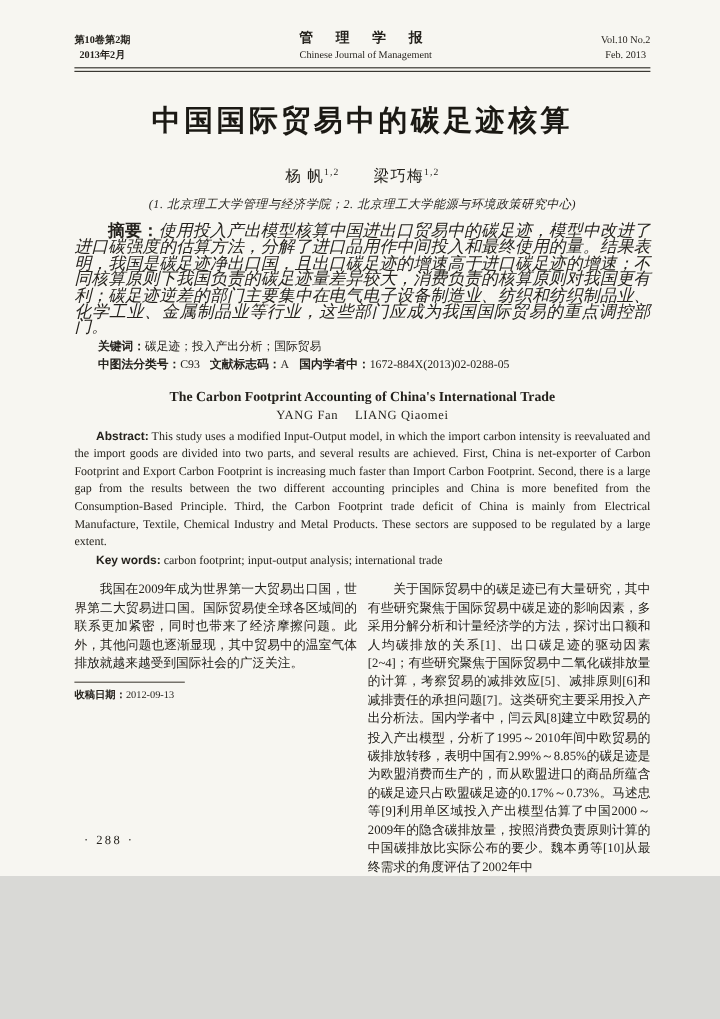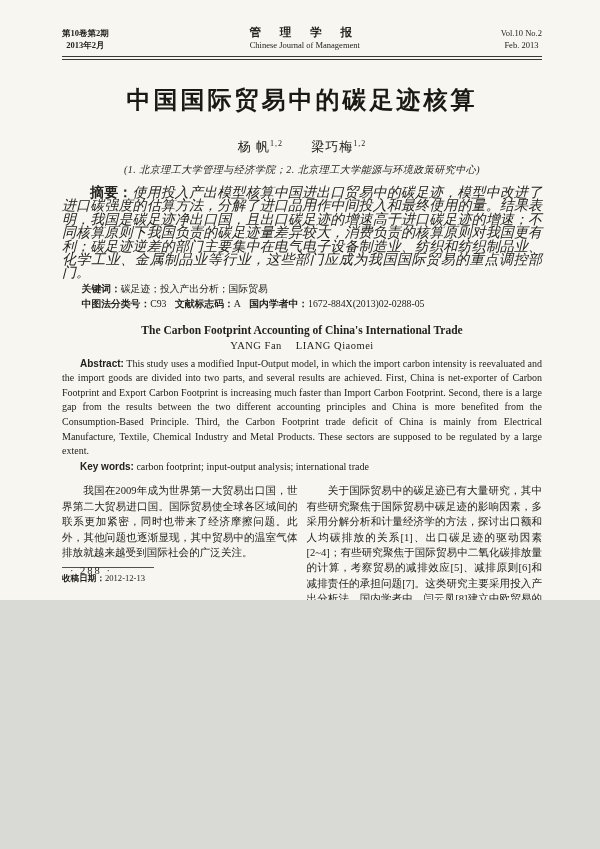--- a/index.html
+++ b/index.html
@@ -1,18 +1,18 @@
 <!DOCTYPE html>
 <html><head>
 <meta charset="utf-8">
 <style>
   html,body{margin:0;padding:0;background:#d9d9d6;}
   .page{
     position:relative;
-    width:600px;height:600px;
+    width:600px;height:730px;
     margin:0 auto;
     background:#f7f6f1;
     color:#25221d;
     box-sizing:border-box;
     padding:26px 58px 0 62px;
     overflow:hidden;
     font-family:"Liberation Serif","DejaVu Serif",serif;
   }
   
   .jheader{display:flex;justify-content:space-between;align-items:center;}
@@ -108,21 +108,21 @@
   <div class="kw-en">
     <span class="blabel">Key words:</span> <span>carbon footprint; input-output analysis; international trade</span>
   </div>
 
   <div class="columns">
     <div class="col">
       <p>我国在2009年成为世界第一大贸易出口国，世界第二大贸易进口国。国际贸易使全球各区域间的联系更加紧密，同时也带来了经济摩擦问题。此外，其他问题也逐渐显现，其中贸易中的温室气体排放就越来越受到国际社会的广泛关注。</p>
       <div class="fnblock">
         <div class="fn-rule"></div>
         <div class="fn">
-          <span class="blabel">收稿日期：</span><span>2012-12-13</span>
+          <span class="blabel">收稿日期：</span><span>2012-09-13</span>
         </div>
       </div>
     </div>
     <div class="col">
       <p>关于国际贸易中的碳足迹已有大量研究，其中有些研究聚焦于国际贸易中碳足迹的影响因素，多采用分解分析和计量经济学的方法，探讨出口额和人均碳排放的关系[1]、出口碳足迹的驱动因素[2~4]；有些研究聚焦于国际贸易中二氧化碳排放量的计算，考察贸易的减排效应[5]、减排原则[6]和减排责任的承担问题[7]。这类研究主要采用投入产出分析法。国内学者中，闫云凤[8]建立中欧贸易的投入产出模型，分析了1995～2010年间中欧贸易的碳排放转移，表明中国有2.99%～8.85%的碳足迹是为欧盟消费而生产的，而从欧盟进口的商品所蕴含的碳足迹只占欧盟碳足迹的0.17%～0.73%。马述忠等[9]利用单区域投入产出模型估算了中国2000～2009年的隐含碳排放量，按照消费负责原则计算的中国碳排放比实际公布的要少。魏本勇等[10]从最终需求的角度评估了2002年中</p>
     </div>
   </div>
 
   <div class="pageno">· 288 ·</div>
 

